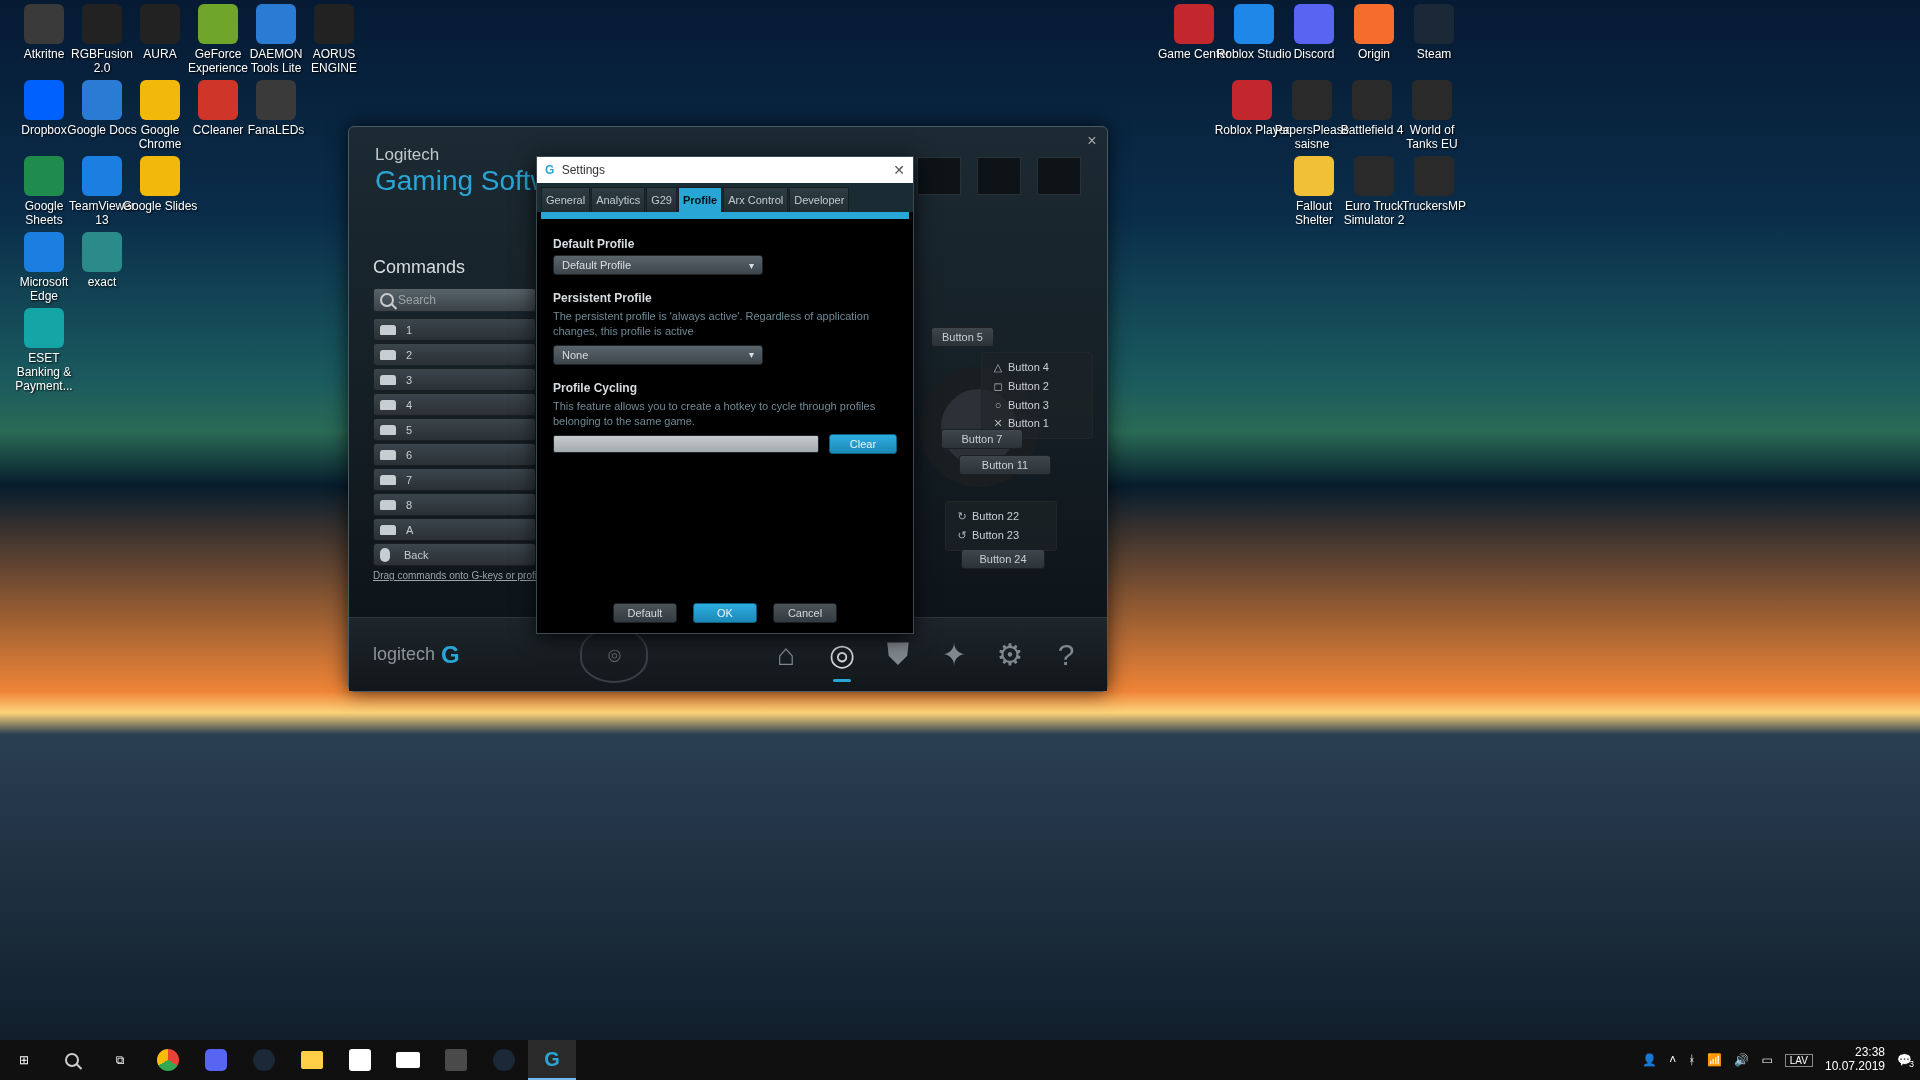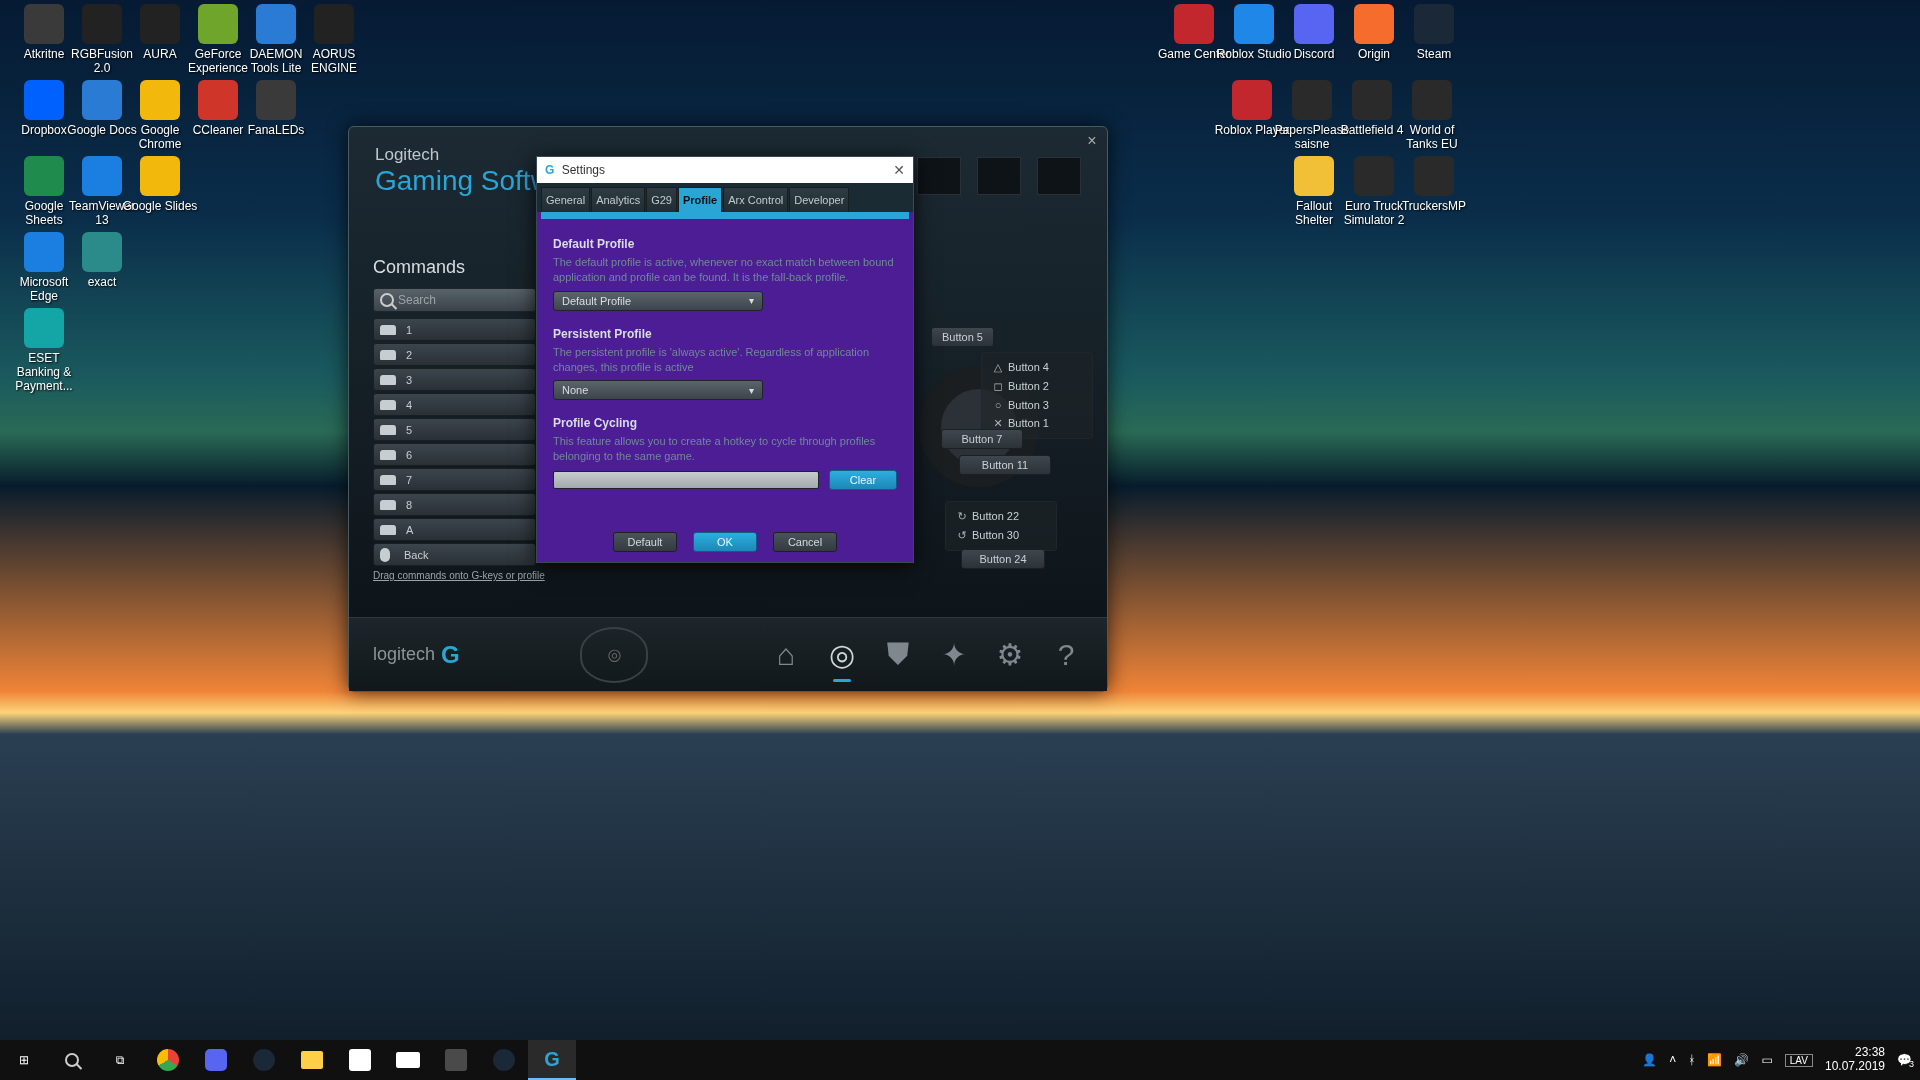--- a/index.html
+++ b/index.html
@@ -41,21 +41,21 @@
 
 .dock{position:absolute;left:0;right:0;bottom:0;height:74px;background:linear-gradient(#1e262b,#11171a);border-top:1px solid #2e373c;display:flex;align-items:center;justify-content:space-between;padding:0 24px;}
 .dock-left{color:#8d9498;font-size:18px;display:flex;align-items:center;gap:6px;}
 .dock-left .g{color:#2aa6d6;font-weight:700;font-size:24px;}
 .dock-icons{display:flex;gap:22px;align-items:center;}
 .dock-ico{width:34px;height:34px;color:#7f888d;font-size:30px;display:flex;align-items:center;justify-content:center;cursor:pointer;}
 .dock-ico.active{color:#cfd5d8;}
 .dock-ico.active::after{content:"";display:block;position:absolute;width:18px;height:3px;background:#2aa6d6;border-radius:2px;margin-top:52px;}
 .wheel-thumb{width:68px;height:56px;border:2px solid #3a4146;border-radius:50%/45%;display:flex;align-items:center;justify-content:center;color:#666;}
 
-.settings{position:absolute;left:536px;top:156px;width:378px;height:407px;background:#4c1d95;border:1px solid #3a4a52;box-shadow:0 4px 20px rgba(0,0,0,.8);}
+.settings{position:absolute;left:536px;top:156px;width:378px;height:478px;background:#000000;border:1px solid #3a4a52;box-shadow:0 4px 20px rgba(0,0,0,.8);}
 .settings-title{height:26px;background:#fff;display:flex;align-items:center;padding:0 8px;font-size:12px;color:#333;justify-content:space-between;}
 .settings-title .logo{color:#2aa6d6;font-weight:700;margin-right:4px;}
 .stabs{display:flex;background:#1a2b33;padding:4px 4px 0;}
 .stab{padding:6px 4px;font-size:11px;color:#c2cace;background:linear-gradient(#2e3b42,#222d33);border:1px solid #161e22;border-bottom:none;margin-right:1px;cursor:pointer;}
 .stab.active{background:#2aa6d6;color:#041016;font-weight:600;}
 .stab-underline{height:7px;background:#2aa6d6;margin:0 4px;}
 .settings-body{padding:10px 16px;color:#b9c2c7;font-size:11px;}
 .settings-body h4{color:#d7dde0;font-size:12px;font-weight:600;margin:8px 0 4px;}
 .settings-body p{color:#6f8a96;font-size:11px;line-height:1.35;margin-bottom:6px;}
 .dd{width:210px;height:20px;background:linear-gradient(#5a646b,#3c454b);border:1px solid #1e2428;border-radius:3px;display:flex;align-items:center;justify-content:space-between;padding:0 8px;color:#d9dee1;font-size:11px;cursor:pointer;}
@@ -269,21 +269,21 @@
     <div class="callout-group" style="left:62px;top:95px;width:112px;">
       <div class="callout"><span class="sym">△</span><span>Button 4</span></div>
       <div class="callout"><span class="sym">◻</span><span>Button 2</span></div>
       <div class="callout"><span class="sym">○</span><span>Button 3</span></div>
       <div class="callout"><span class="sym">✕</span><span>Button 1</span></div>
     </div>
     <div class="callout" style="left:22px;top:172px;width:82px;text-align:center;">Button 7</div>
     <div class="callout" style="left:40px;top:198px;width:92px;text-align:center;">Button 11</div>
     <div class="callout-group" style="left:26px;top:244px;width:112px;">
       <div class="callout"><span class="sym">↻</span><span>Button 22</span></div>
-      <div class="callout"><span class="sym">↺</span><span>Button 30</span></div>
+      <div class="callout"><span class="sym">↺</span><span>Button 23</span></div>
     </div>
     <div class="callout" style="left:42px;top:292px;width:84px;text-align:center;">Button 24</div>
   </div>
 
   <div class="dock">
     <div class="dock-left">
       <span>logitech</span>
         <span class="g">G</span>
     </div>
     <div class="wheel-thumb">◎</div>
@@ -307,21 +307,20 @@
       <div class="stab">General</div>
       <div class="stab">Analytics</div>
       <div class="stab">G29</div>
       <div class="stab active">Profile</div>
       <div class="stab">Arx Control</div>
       <div class="stab">Developer</div>
     </div>
   <div class="stab-underline"></div>
   <div class="settings-body">
     <h4>Default Profile</h4>
-    <p>The default profile is active, whenever no exact match between bound application and profile can be found. It is the fall-back profile.</p>
     <div class="dd">
         <span>Default Profile</span>
         <span class="car">▾</span>
       </div>
 
     <h4 style="margin-top:16px;">Persistent Profile</h4>
     <p>The persistent profile is 'always active'. Regardless of application changes, this profile is active</p>
     <div class="dd">
         <span>None</span>
         <span class="car">▾</span>

